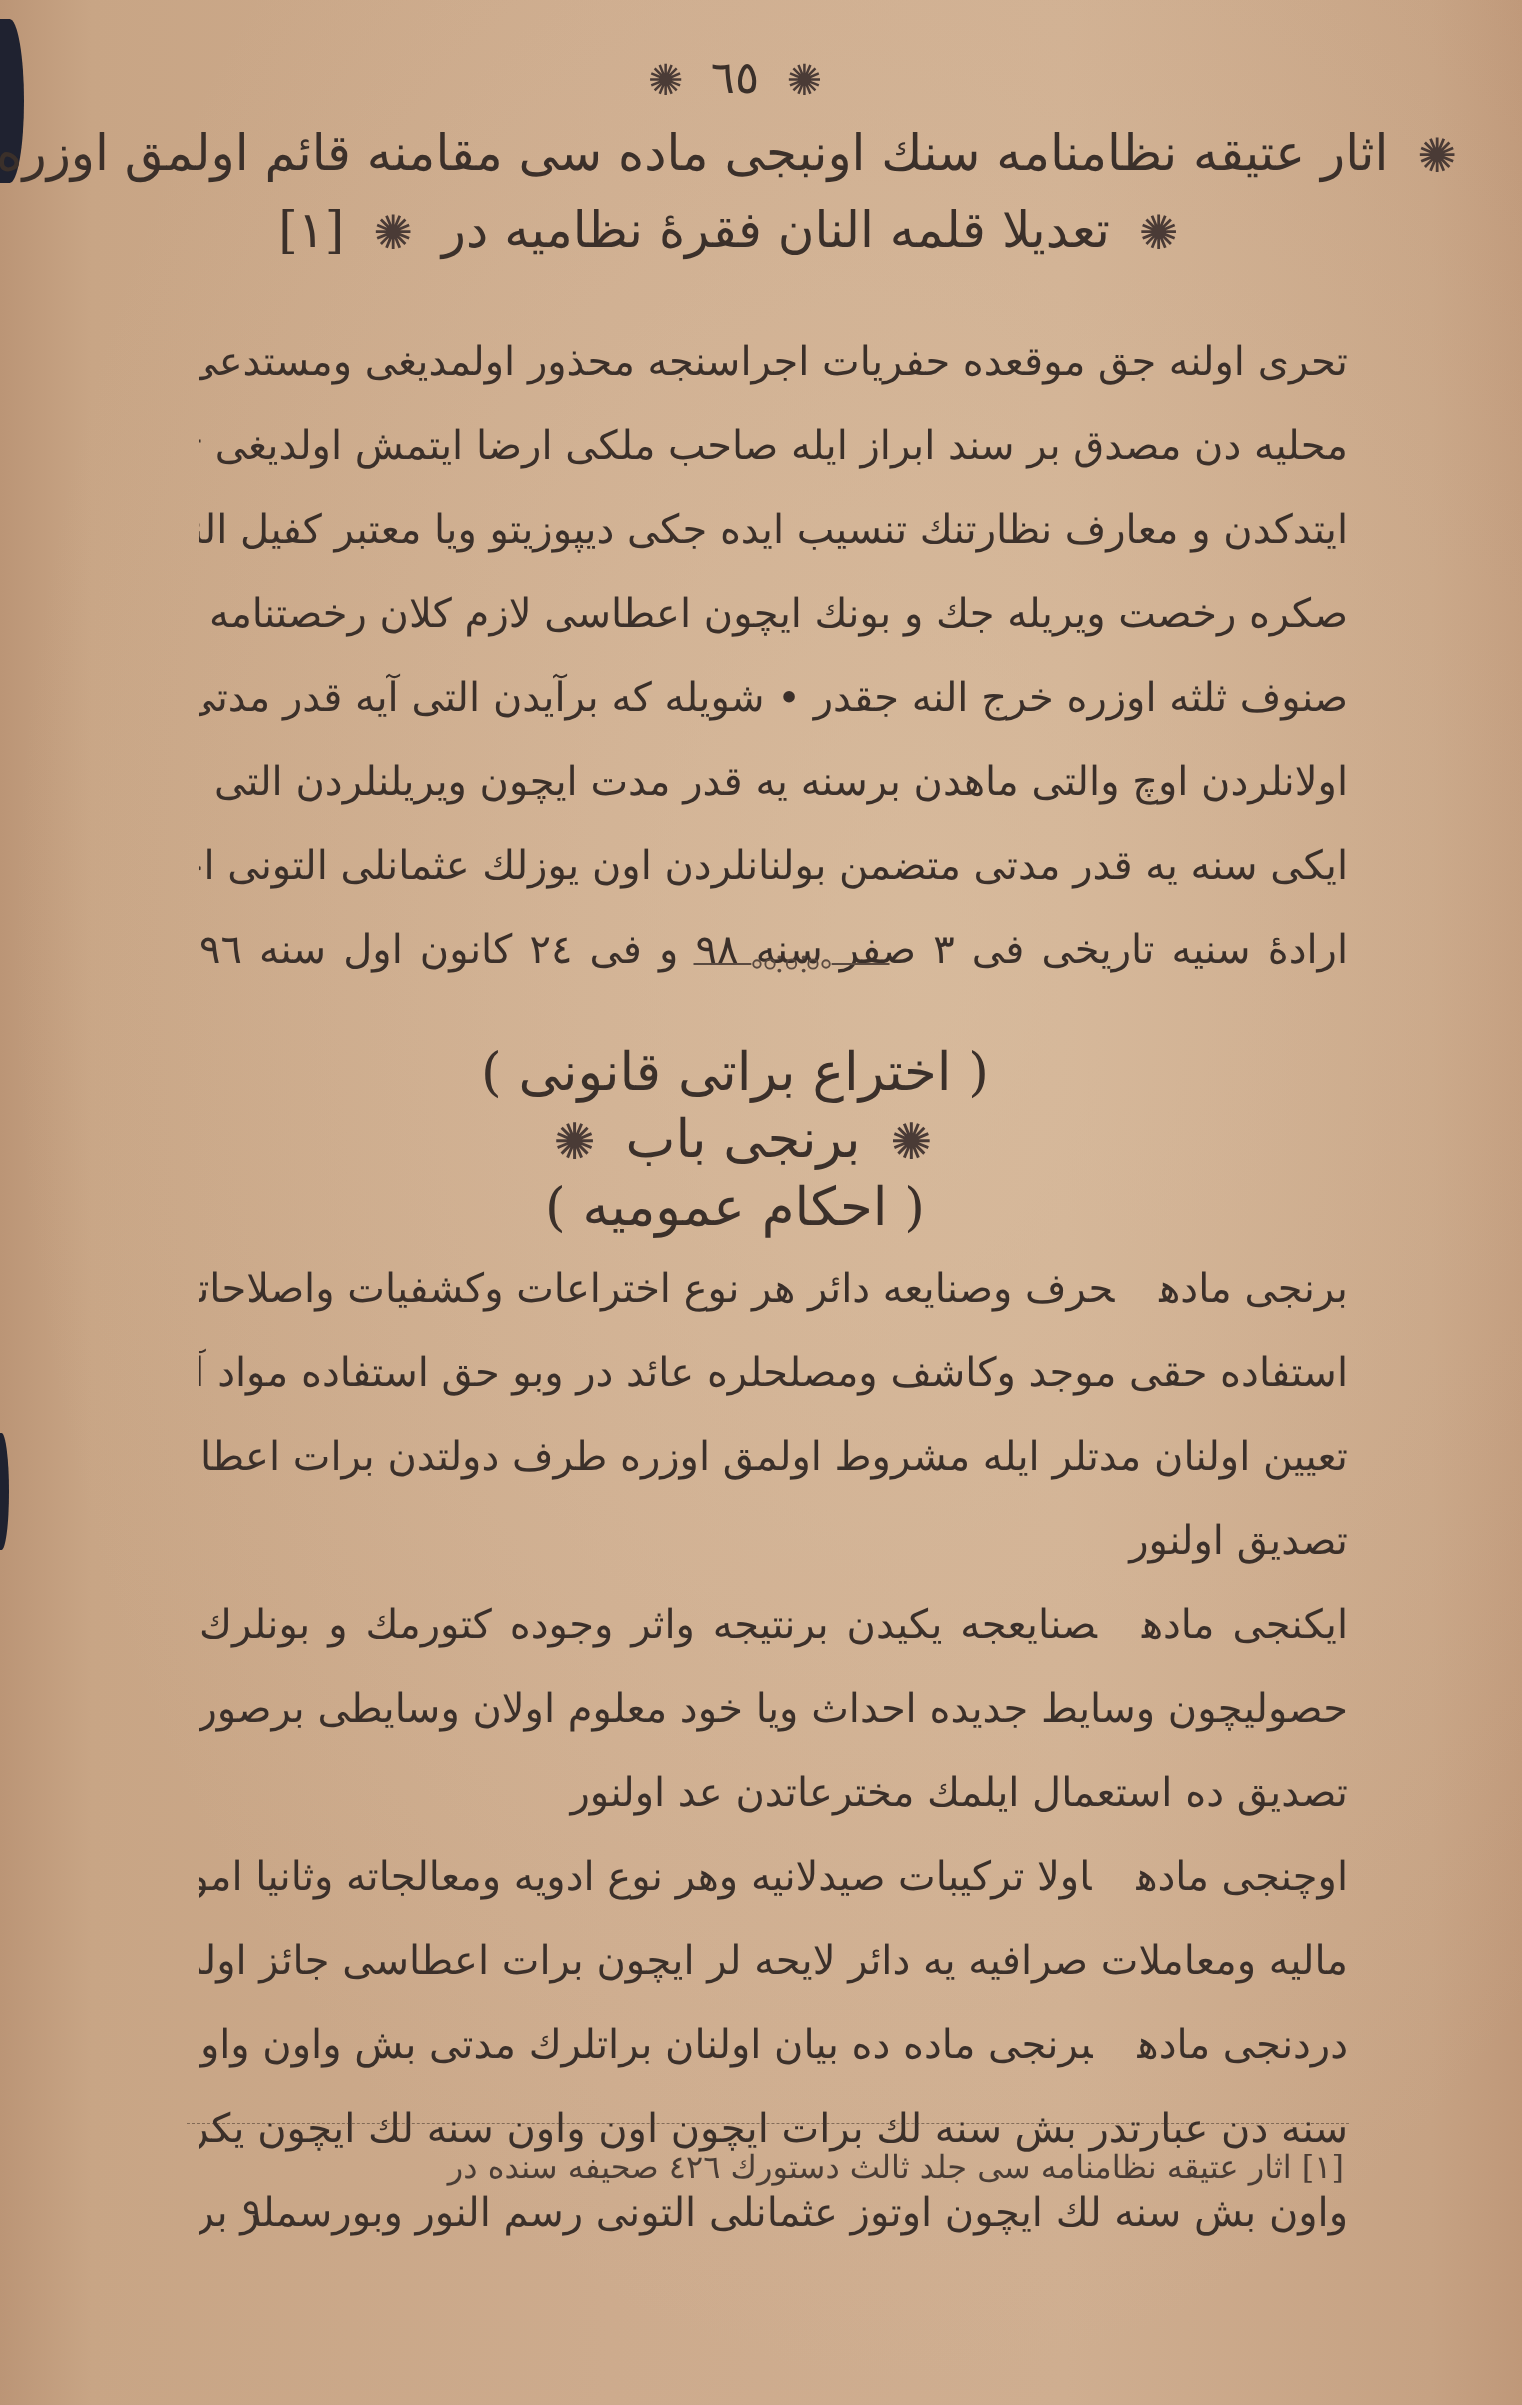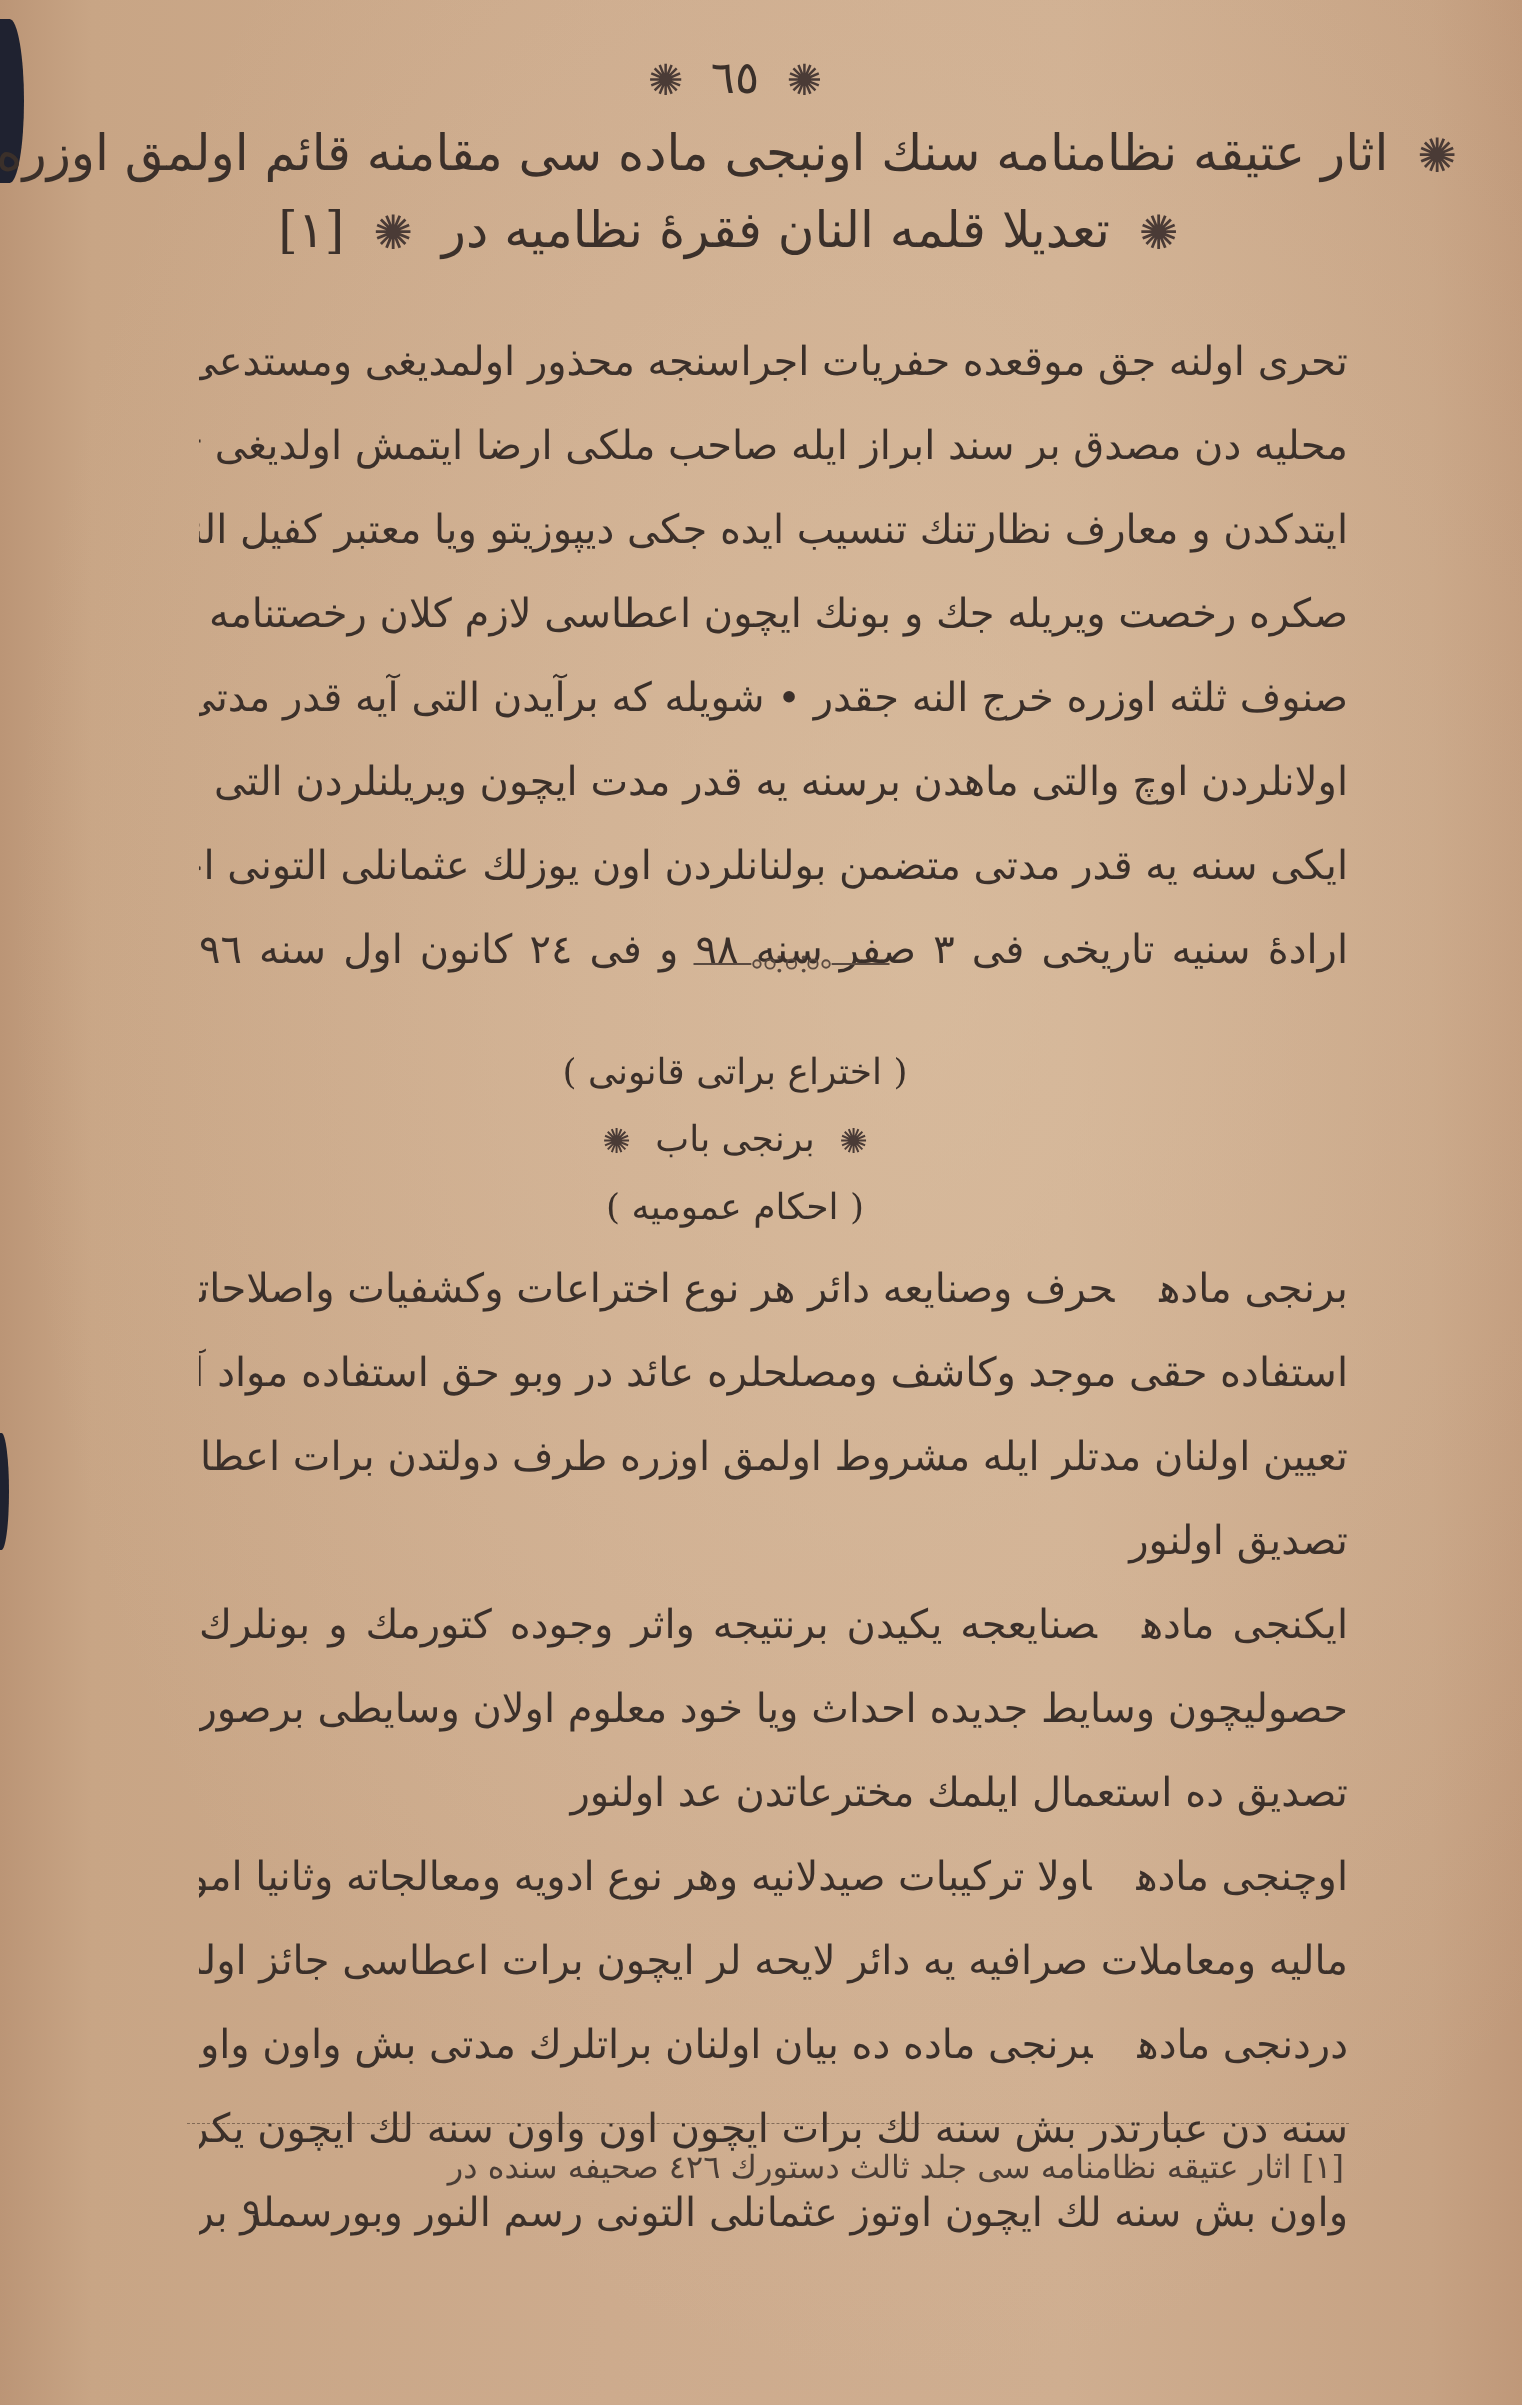--- a/index.html
+++ b/index.html
@@ -86,25 +86,25 @@
     .block-b { top: 1246px; }
 
     .ornament {
       position: absolute;
       top: 950px;
       left: 693px;
       width: 197px;
       height: 28px;
     }
     .section-title {
-      font-size: 36px;
+      font-size: 53px;
       line-height: 64px;
     }
     .section-title.t1 { top: 1040px; }
-    .section-title.t2 { top: 1107px; }
+    .section-title.t2 { top: 1107px; padding-left: 8px; }
     .section-title.t3 { top: 1175px; }
 
     .rule {
       position: absolute;
       left: 187px;
       top: 2123px;
       width: 1162px;
       height: 0;
       border-top: 1.9px dashed rgba(70,55,45,0.55);
     }

